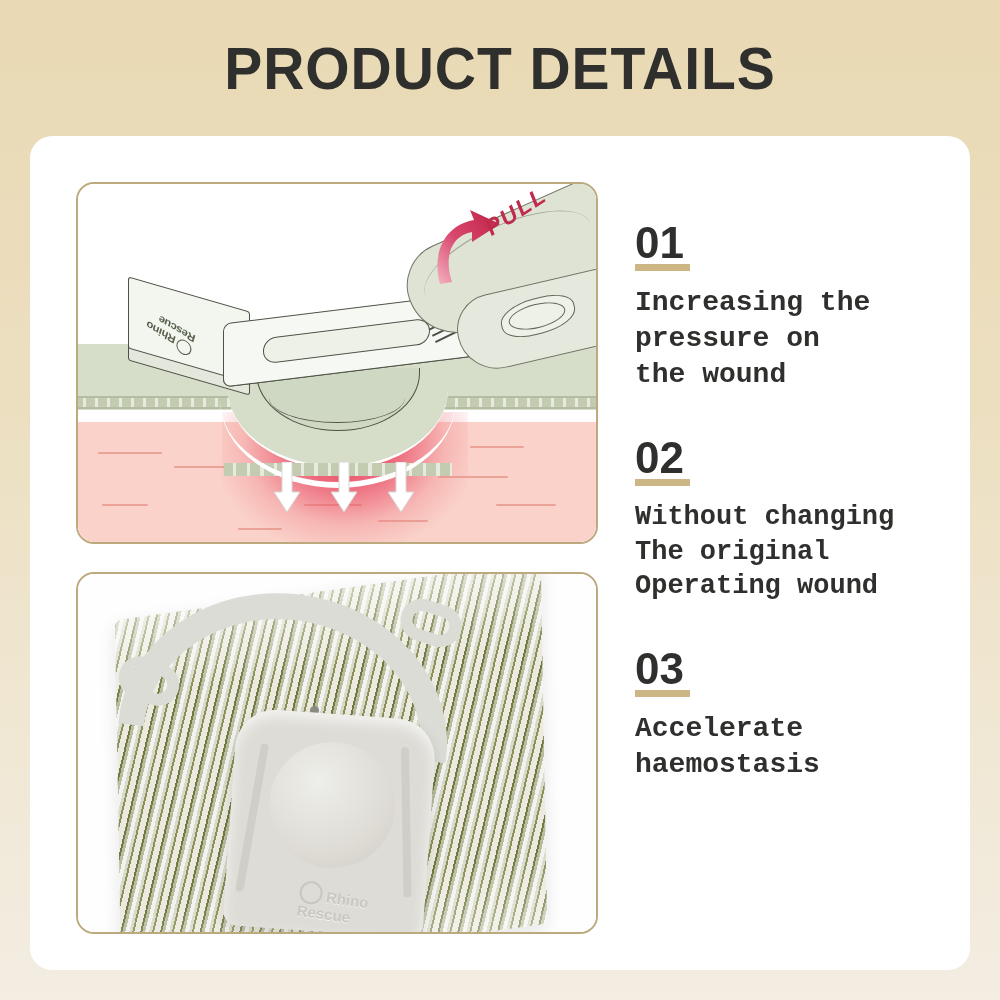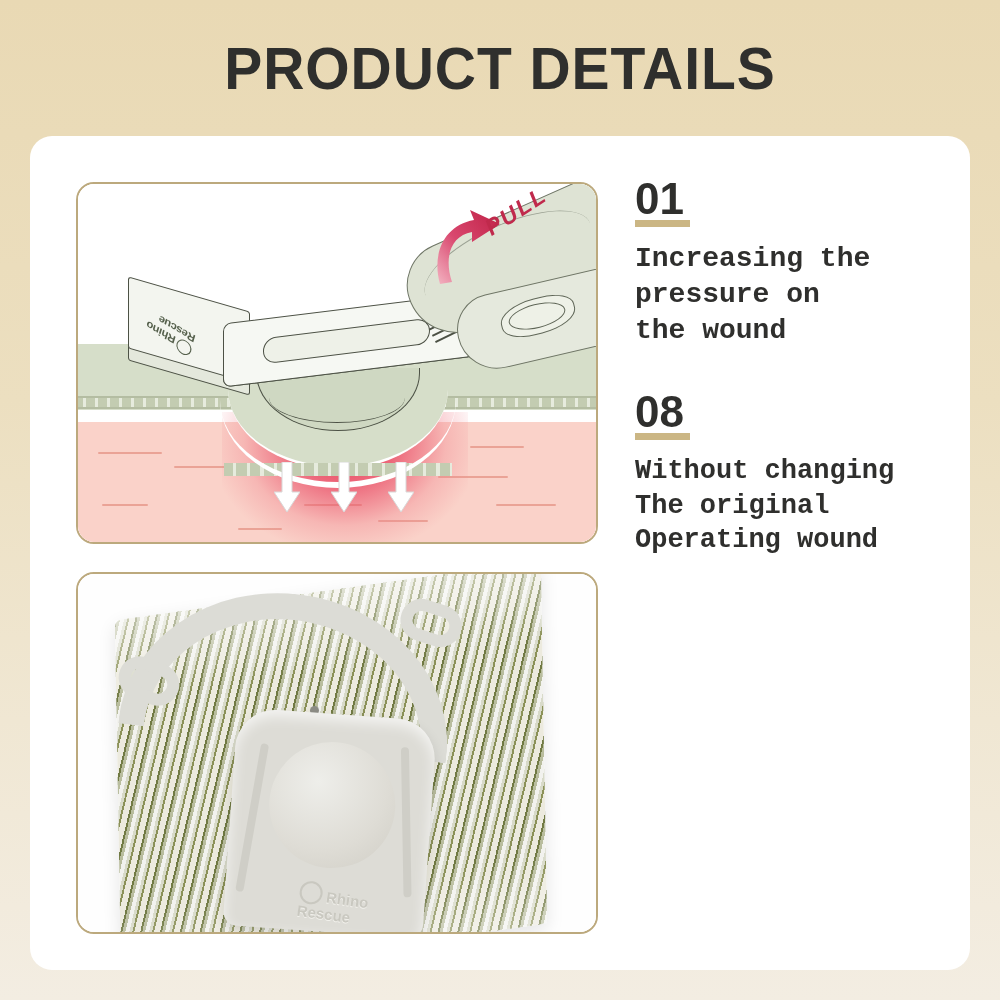--- a/index.html
+++ b/index.html
@@ -365,21 +365,21 @@
     background:#8d8d86;
   }
 
   
   .steps {
     position: absolute;
     left: 605px;
     top: 42px;
     width: 320px;
   }
-  .step { margin-bottom: 42px; }
+  .step { margin-bottom: 42px; margin-top: 44px; }
   .step-num {
     display: inline-block;
     font-size: 44px;
     font-weight: bold;
     color: #2f2f2d;
     line-height: 0.96;
     border-bottom: 7px solid #cbb684;
     padding-right: 6px;
     font-family: "Liberation Sans Narrow", "Liberation Sans", sans-serif;
   }
@@ -513,23 +513,28 @@
     <div class="steps">
 
       <div class="step step-1">
         <div class="step-num">01</div>
         <div class="step-text">Increasing the
 pressure on
 the wound</div>
       </div>
 
       <div class="step step-2">
-        <div class="step-num">08</div>
+        <div class="step-num">02</div>
         <div class="step-text">Without changing
 The original
 Operating wound</div>
       </div>
 
+      <div class="step step-3">
+        <div class="step-num">03</div>
+        <div class="step-text">Accelerate
+haemostasis</div>
+      </div>
 
     </div>
 
   </div>
 </div>
 
 </body></html>

